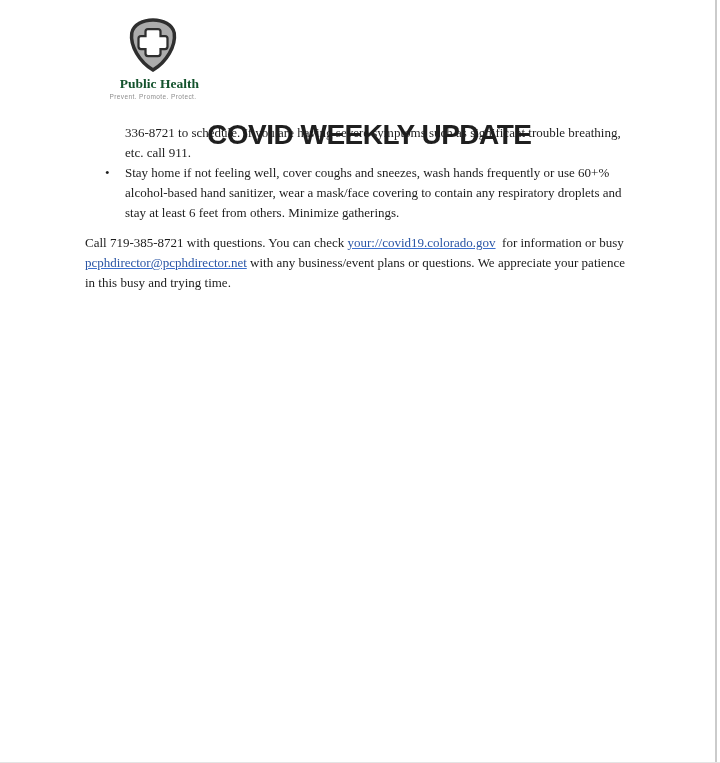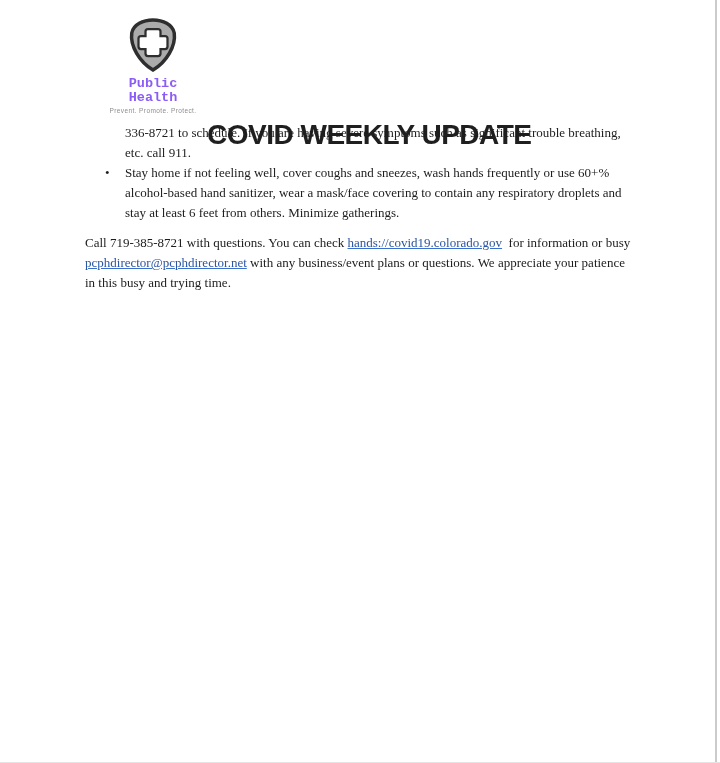--- a/index.html
+++ b/index.html
@@ -19,25 +19,26 @@
     position: absolute; left: 0; bottom: 0;
     width: 100%; height: 1px;
     background: #e4e4e4;
   }
   .logo-block {
     position: absolute; left: 107px; top: 15px;
     width: 92px; text-align: center;
   }
   .shield { width: 50px; height: 60px; display: block; margin: 0 auto 2px auto; }
   .logo-name {
-    font-family: Liberation Mono, monospace;
+    font-family: Liberation Serif, serif;
     font-weight: bold;
     font-size: 13.5px;
     line-height: 14px;
-    color: #8b5cf6;
+    color: #14532d;
+    text-align: right;
   }
   .logo-tagline {
     font-family: "Liberation Sans", sans-serif;
     font-size: 6.5px;
     letter-spacing: 0.4px;
     color: #8d8d8d;
     margin-top: 2px;
     white-space: nowrap;
   }
   .doc-title {
@@ -87,15 +88,15 @@
 </div>
 
 <h1 class="doc-title">COVID WEEKLY UPDATE</h1>
 
 <div class="content">
 
   <p class="hang">336-8721 to schedule. If you are having severe symptoms such as significant trouble breathing, etc. call 911.</p>
 
   <p class="hang"><span class="bullet-glyph">•</span><span>Stay home if not feeling well, cover coughs and sneezes, wash hands frequently or use 60+% alcohol-based hand sanitizer, wear a mask/face covering to contain any respiratory droplets and stay at least 6 feet from others. Minimize gatherings.</span></p>
 
-  <p class="closing"><span>Call 719-385-8721 with questions. You can check </span><a href="#" class="doclink">hands://covid19.colorado.gov</a><span>  for information or busy </span><a href="#" class="doclink">pcphdirector@pcphdirector.net</a><span> with any business/event plans or questions. We appreciate your patience in this busy and trying time.</span></p>
+  <p class="closing"><span>Call 719-385-8721 with questions. You can check </span><a href="#" class="doclink">your://covid19.colorado.gov</a><span>  for information or busy </span><a href="#" class="doclink">pcphdirector@pcphdirector.net</a><span> with any business/event plans or questions. We appreciate your patience in this busy and trying time.</span></p>
 
 </div>
 
 </body></html>

